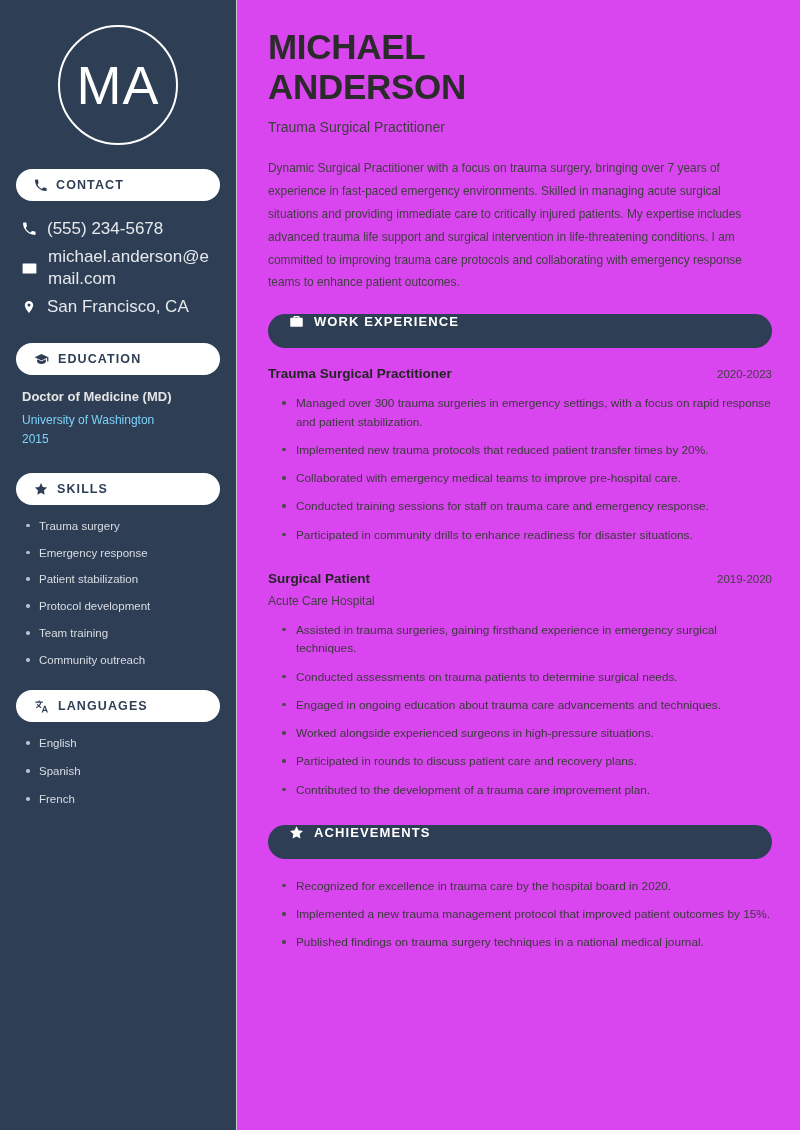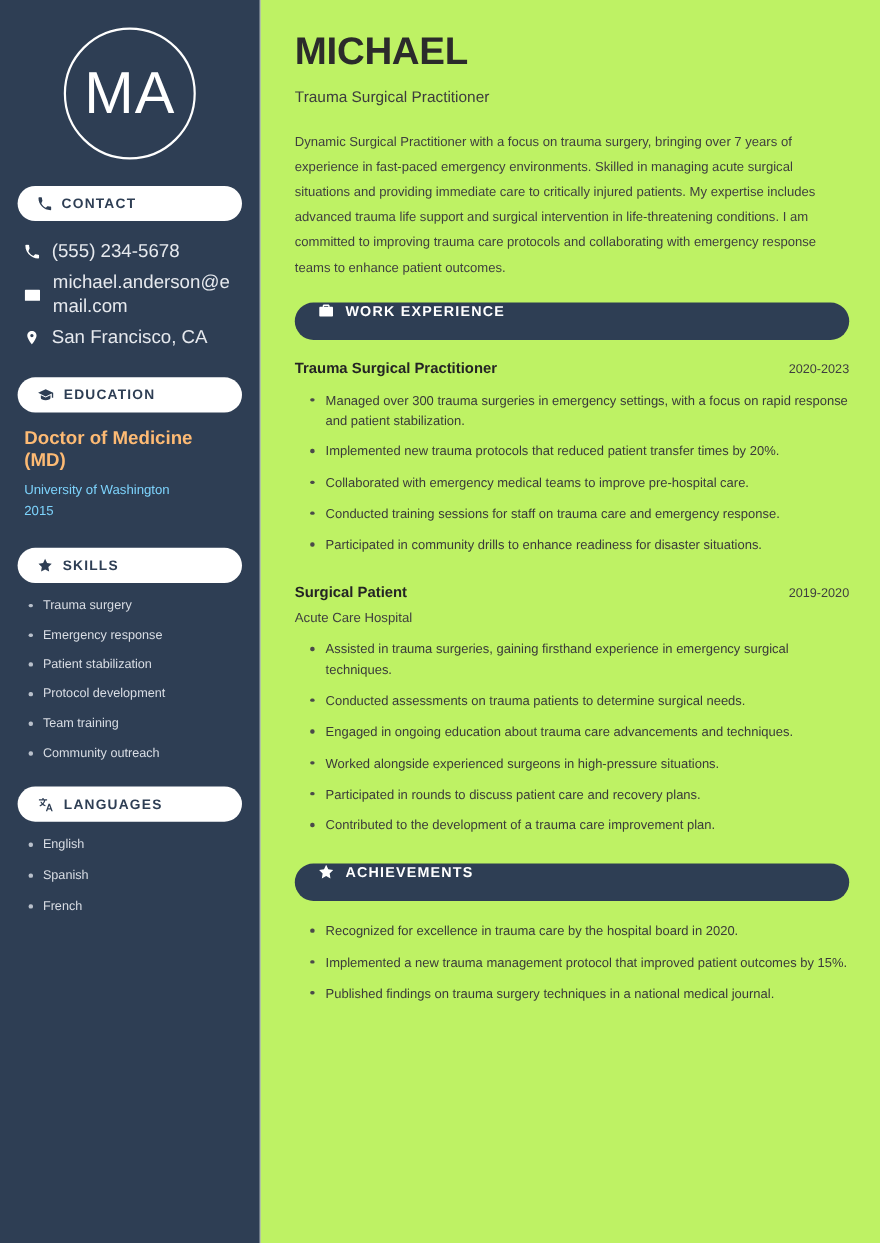--- a/index.html
+++ b/index.html
@@ -83,23 +83,23 @@
   .contact-row svg { flex: 0 0 16px; display: block; }
   .contact-text {
     font-size: 17px;
     color: #e6e9ee;
     line-height: 1.3;
     word-break: break-word;
   }
 
   .edu-block { padding: 0 4px 0 6px; margin-bottom: 24px; }
   .edu-degree {
-    font-size: 17px;
-    font-weight: bold;
-    color: #fdba74;
+    font-size: 13px;
+    font-weight: bold;
+    color: #e5e5e5;
     margin-bottom: 7px;
   }
   .edu-school, .edu-year {
     font-size: 12px;
     color: #7dd3fc;
     line-height: 1.55;
   }
 
   .side-list { list-style: none; padding: 0 4px 0 10px; margin-bottom: 22px; }
   .side-list li {
@@ -118,21 +118,21 @@
     width: 3.5px;
     height: 3.5px;
     border-radius: 50%;
     background: #b9c0cb;
   }
   .side-list.tight li { margin-bottom: 13px; }
 
   
   .main {
     flex: 1;
-    background: #bef264;
+    background: #d946ef;
     padding: 27px 28px 0 31px;
     min-width: 0;
   }
 
   .name {
     font-size: 35px;
     font-weight: bold;
     color: #2b2b2b;
     line-height: 1.13;
     letter-spacing: -0.3px;
@@ -314,20 +314,21 @@
       <li>Spanish</li>
       <li>French</li>
     </ul>
 
   </aside>
 
   <main class="main">
 
     <h1 class="name">
       <span>MICHAEL</span><br>
+      <span>ANDERSON</span>
     </h1>
 
     <div class="job-title-top">Trauma Surgical Practitioner</div>
 
     <p class="summary">Dynamic Surgical Practitioner with a focus on trauma surgery, bringing over 7 years of experience in fast-paced emergency environments. Skilled in managing acute surgical situations and providing immediate care to critically injured patients. My expertise includes advanced trauma life support and surgical intervention in life-threatening conditions. I am committed to improving trauma care protocols and collaborating with emergency response teams to enhance patient outcomes.</p>
 
     <div class="section-bar">
       <span>
         <svg width="15" height="15" viewBox="0 0 24 24" fill="#ffffff">
           <path d="M9 3h6c1.1 0 2 .9 2 2v1h3.5c.8 0 1.5.7 1.5 1.5V19c0 .8-.7 1.5-1.5 1.5h-17C2.7 20.5 2 19.8 2 19V7.5C2 6.7 2.7 6 3.5 6H7V5c0-1.1.9-2 2-2zm0 3h6V5H9v1z"></path>

